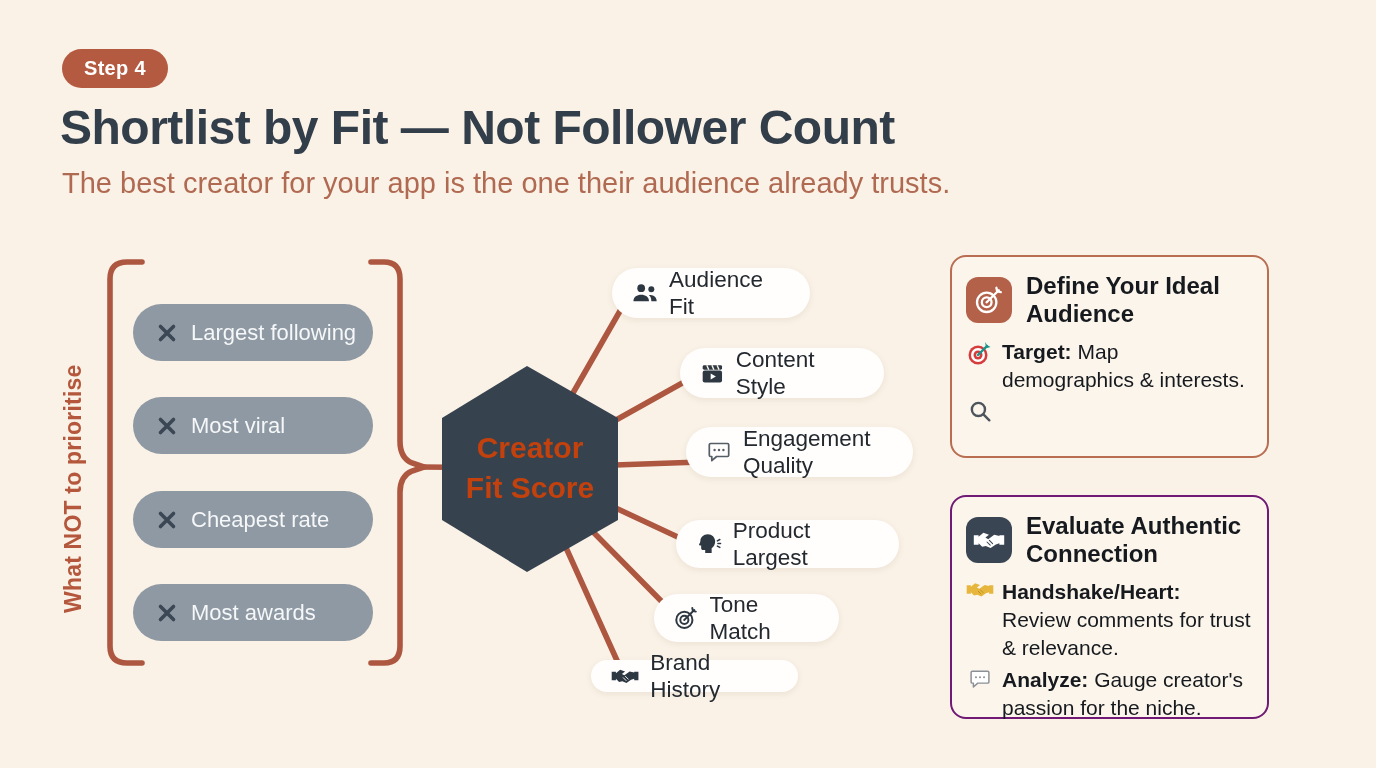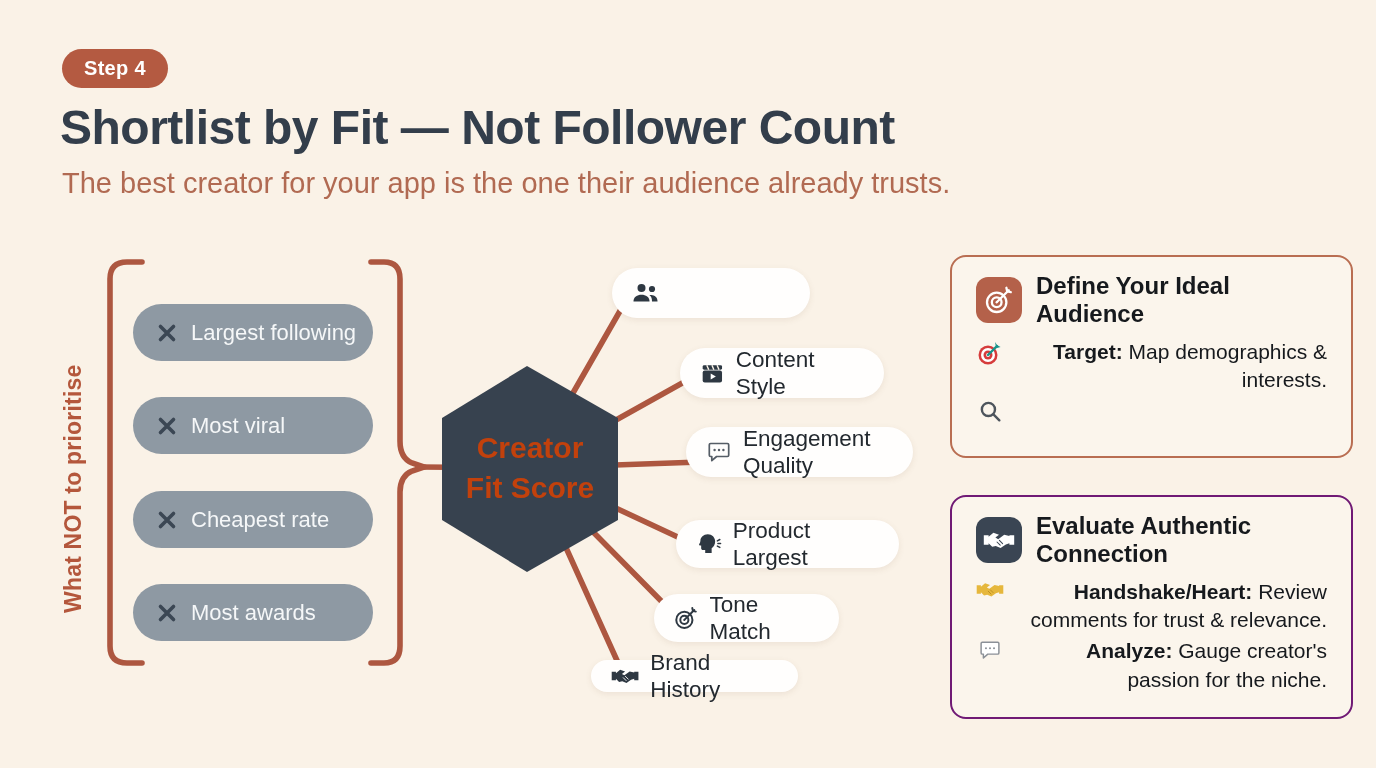--- a/index.html
+++ b/index.html
@@ -26,31 +26,31 @@
     border-radius:29px;display:flex;align-items:center;gap:12px;padding-left:22px;}
   .gpill span{color:#f5f7f8;font-size:22px;}
 
   .hexlabel{position:absolute;left:442px;top:428px;width:176px;text-align:center;color:#c2410c;
     font-size:30px;font-weight:700;line-height:1.32;}
 
   .wpill{position:absolute;background:#fffefd;border-radius:26px;display:flex;align-items:center;
     gap:11px;padding:0 20px;box-shadow:0 2px 6px rgba(120,90,60,.10);}
   .wpill span{color:#23292f;font-size:22.5px;line-height:1.2;}
 
-  .panel{position:absolute;left:950px;width:403px;border-radius:16px;padding:15px 24px;
+  .panel{position:absolute;left:950px;width:319px;border-radius:16px;padding:15px 14px;
     background:rgba(255,255,255,.22);}
   .panel-accent{top:255px;height:203px;border:2px solid #b96e52;}
   .panel-slate{top:495px;height:224px;border:2px solid #701a75;}
   .phead{display:flex;align-items:center;gap:14px;}
   .picon{width:46px;height:46px;border-radius:12px;display:flex;align-items:center;justify-content:center;flex:none;}
   .picon.accent-bg{background:#b4614a;}
   .picon.slate-bg{background:#3a4553;}
   .phead h2{font-size:24px;font-weight:700;color:var(--ink);line-height:1.15;}
   .panel-slate .phead h2{max-width:230px;}
-  .bullets{list-style:none;margin-top:11px;text-align:right;}
+  .bullets{list-style:none;margin-top:11px;}
   .bullets li{display:flex;gap:8px;margin-top:3px;}
   .bullets .bicon{flex:none;width:28px;display:flex;justify-content:center;padding-top:2px;}
   .bullets p{font-size:21px;color:var(--ink);line-height:1.34;}
   .bullets b{font-weight:700;}
 </style>
 </head>
 <body>
 
 <div class="stage">
 
@@ -105,20 +105,21 @@
     <div>Fit Score</div>
   </div>
 
   <div class="wpill" style="left:612px;top:268px;width:198px;height:50px">
     <svg width="27" height="24" viewBox="0 0 27 24" fill="#2e3842">
       <circle cx="9.5" cy="7" r="4"></circle>
       <path d="M1.5 20c0-4 3.6-6.3 8-6.3s8 2.3 8 6.3v.5h-16z"></path>
       <circle cx="20" cy="8" r="3.1"></circle>
       <path d="M19.3 14c3.4.4 6.2 2.4 6.2 5.9v.6h-5.5c0-2.6-.6-4.9-2.6-6.4z"></path>
     </svg>
+    <span>Audience Fit</span>
   </div>
 
   <div class="wpill" style="left:680px;top:348px;width:204px;height:50px">
     <svg width="26" height="26" viewBox="0 0 24 24">
       <rect x="2.6" y="4.4" width="18.8" height="4.4" rx="1.4" fill="#2e3842"></rect>
       <path d="M6.6 4.4l1.9 4.4M11.6 4.4l1.9 4.4M16.6 4.4l1.9 4.4" stroke="#faf2e7" stroke-width="1.4"></path>
       <rect x="2.6" y="9.6" width="18.8" height="11.6" rx="2" fill="#2e3842"></rect>
       <path d="M10.4 12.6l5 2.8-5 2.8z" fill="#ffffff"></path>
     </svg>
     <span>Content Style</span>

